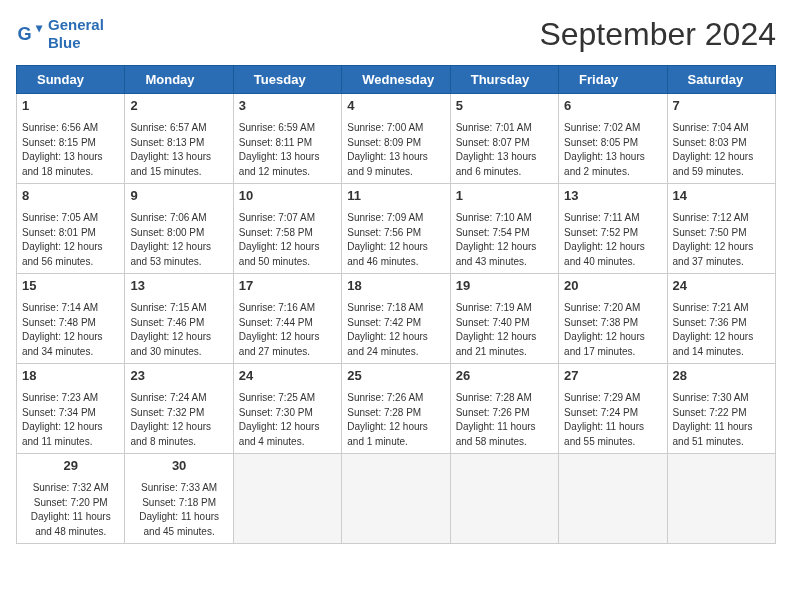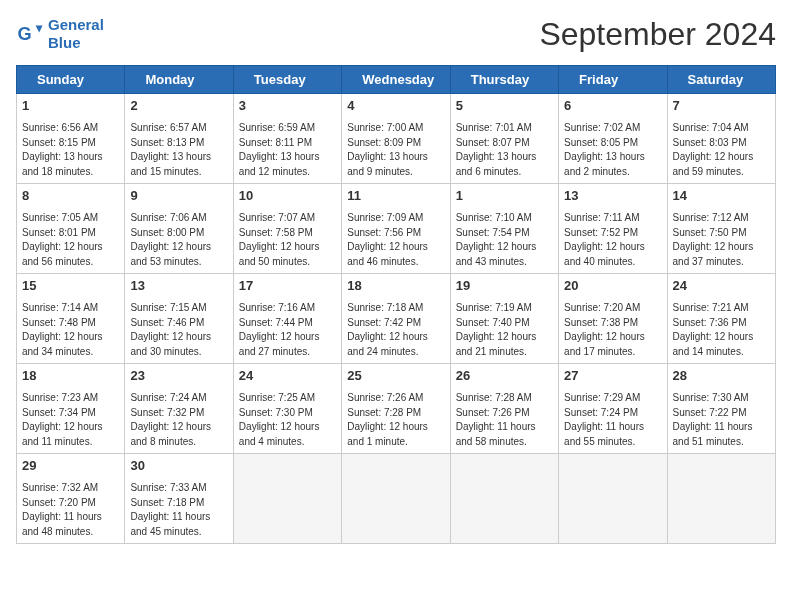--- a/index.html
+++ b/index.html
@@ -72,21 +72,21 @@
       color: #333;
       display: block;
       margin-bottom: 2px;
     }
     .day-info {
       font-size: 10px;
       color: #333;
       line-height: 1.45;
       margin-top: 8px;
     }
-    tr:last-child td { height: 70px; }
+    tr:last-child td { height: 70px; text-align: center; }
   </style>
 </head>
 <body>
 
 <div class="header">
   <div class="logo">
     <svg class="logo-icon" viewBox="0 0 40 40">
       <text x="2" y="28" font-size="26" font-weight="bold" fill="#2a6db5">G</text>
       <polygon points="28,8 38,8 33,18" fill="#2a6db5"></polygon>
     </svg>

